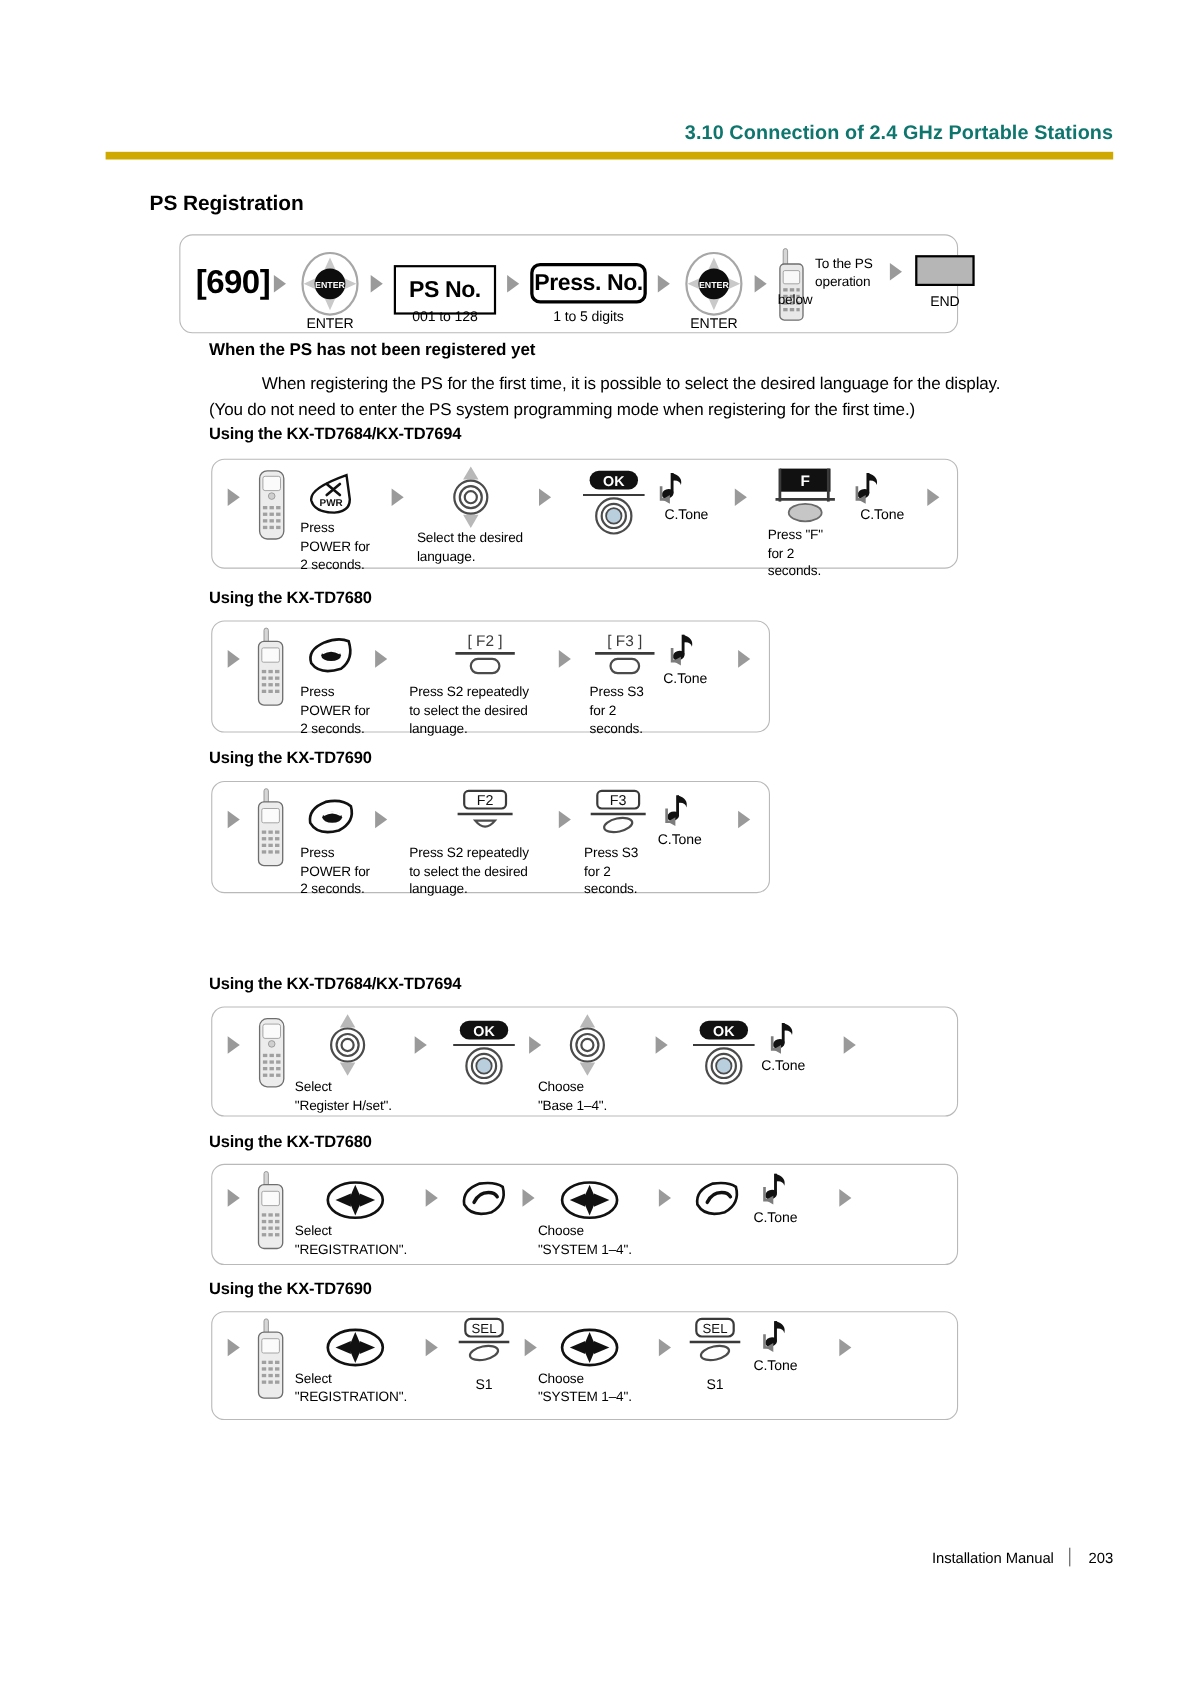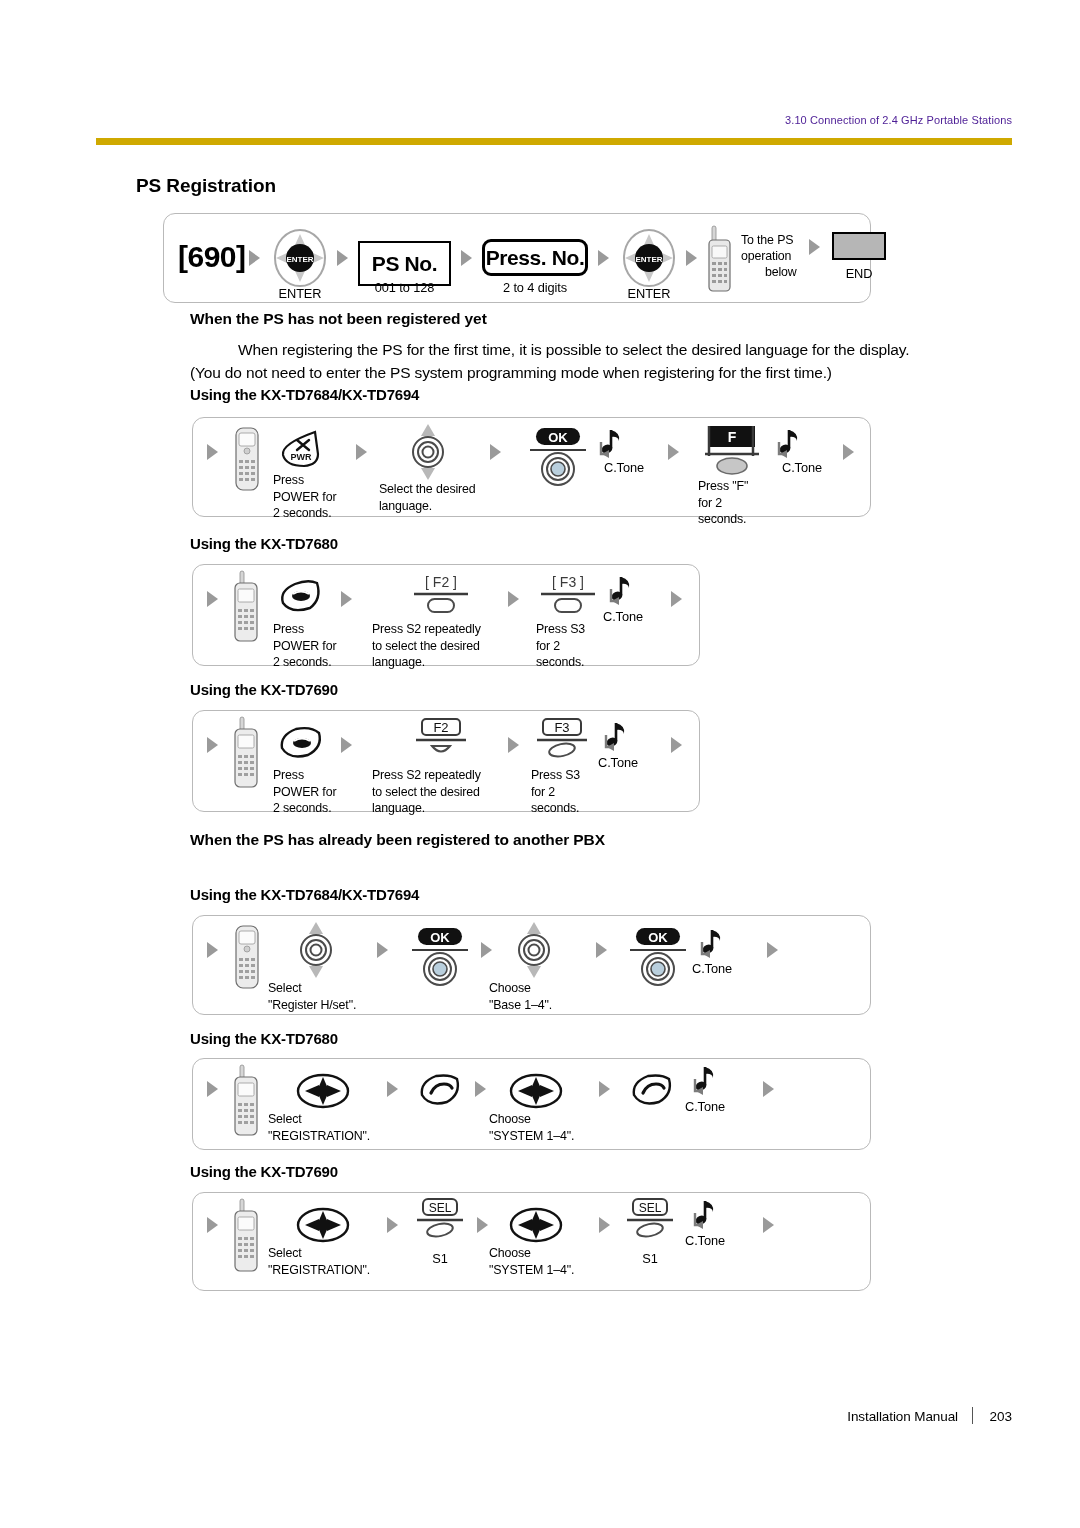--- a/index.html
+++ b/index.html
@@ -23,24 +23,24 @@
   }
   
   .header-row {
     position: absolute;
     left: 96px;
     top: 110px;
     width: 916px;
     text-align: right;
   }
   .header-title {
-    font-size: 11px;
-    font-weight: normal;
+    font-size: 18px;
+    font-weight: bold;
     letter-spacing: 0.1px;
-    color: #4c1d95;
+    color: #0f766e;
   }
   .gold-rule {
     position: absolute;
     left: 96px;
     top: 138px;
     width: 916px;
     height: 7px;
     background: #cfa900;
   }
   
@@ -177,21 +177,21 @@
     <div class="caption-c" style="left:103px; top:72px; width:66px; text-align:center;">ENTER</div>
 
     <div class="arrow" style="left:173px; top:36px;"></div>
 
     <div class="labelbox" style="left:194px; top:27px; width:93px; height:45px;">PS No.</div>
     <div class="caption-c" style="left:194px; top:66px; width:93px; text-align:center;">001 to 128</div>
 
     <div class="arrow" style="left:297px; top:36px;"></div>
 
     <div class="labelbox rounded" style="left:318px; top:25px; width:106px; height:37px;">Press. No.</div>
-    <div class="caption-c" style="left:318px; top:66px; width:106px; text-align:center;">2 to 4 digits</div>
+    <div class="caption-c" style="left:318px; top:66px; width:106px; text-align:center;">1 to 5 digits</div>
 
     <div class="arrow" style="left:434px; top:36px;"></div>
 
     <div class="icon-wrap" style="left:455px; top:14px;">
       <svg width="60" height="60" viewBox="0 0 60 60">
         <ellipse cx="30" cy="30" rx="25" ry="28" fill="#ffffff" stroke="#a7a7a7" stroke-width="2"></ellipse>
         <polygon points="30,6 35,17 25,17" fill="#c9c9c9"></polygon>
         <polygon points="30,54 35,43 25,43" fill="#c9c9c9"></polygon>
         <polygon points="6,30 17,25 17,35" fill="#c9c9c9"></polygon>
         <polygon points="54,30 43,25 43,35" fill="#c9c9c9"></polygon>
@@ -220,21 +220,21 @@
             <rect x="17" y="48" width="3" height="3"></rect>
           <rect x="5" y="54" width="4" height="3"></rect>
             <rect x="11" y="54" width="4" height="3"></rect>
             <rect x="17" y="54" width="3" height="3"></rect>
         </g>
       </svg>
     </div>
 
     <div class="caption" style="left:577px; top:18px;">To the PS</div>
     <div class="caption" style="left:577px; top:34px;">operation</div>
-    <div class="caption" style="left:601px; top:50px;">below</div>
+    <div class="caption" style="left:543px; top:50px;">below</div>
 
     <div class="arrow" style="left:645px; top:25px;"></div>
 
     <div class="endbox" style="left:668px; top:18px; width:54px; height:28px;"></div>
     <div class="caption-c" style="left:668px; top:52px; width:54px; text-align:center;">END</div>
   </div>
 
   <div class="h2-title" style="left:190px; top:310px;">When the PS has not been registered yet</div>
   <div class="body-para" style="left:190px; top:338px;margin-left:48px;">When registering the PS for the first time, it is possible to select the desired language for the display.</div>
   <div class="body-para" style="left:190px; top:361px;">(You do not need to enter the PS system programming mode when registering for the first time.)</div>
@@ -498,21 +498,20 @@
         <ellipse cx="10" cy="21" rx="5.5" ry="4.2" transform="rotate(-20 10 21)" fill="#111"></ellipse>
         <path d="M4 14 L4 26 L11 26" stroke="#7c7c7c" stroke-width="2.4" fill="none"></path>
         <polygon points="12,22 12,30 5,26" fill="#7c7c7c"></polygon>
       </svg>
     </div>
     <div class="caption-c" style="left:405px; top:44px;">C.Tone</div>
 
     <div class="arrow" style="left:478px; top:26px;"></div>
   </div>
 
-  <div class="h2-title" style="left:190px; top:831px;">When the PS has already been registered to another PBX</div>
   <div class="h3-title" style="left:190px; top:886px;">Using the KX-TD7684/KX-TD7694</div>
 
   <div class="flow-box" style="left:192px; top:915px; width:679px; height:100px;">
 
     <div class="arrow" style="left:14px; top:26px;"></div>
 
     <div class="icon-wrap" style="left:40px; top:8px;">
       <svg width="28" height="66" viewBox="0 0 28 66">
         <rect x="3" y="2" width="22" height="62" rx="7" fill="#ececec" stroke="#6e6e6e" stroke-width="1.2"></rect>
         <rect x="6" y="7" width="16" height="13" rx="2" fill="#fbfbfb" stroke="#9b9b9b" stroke-width="0.8"></rect>

